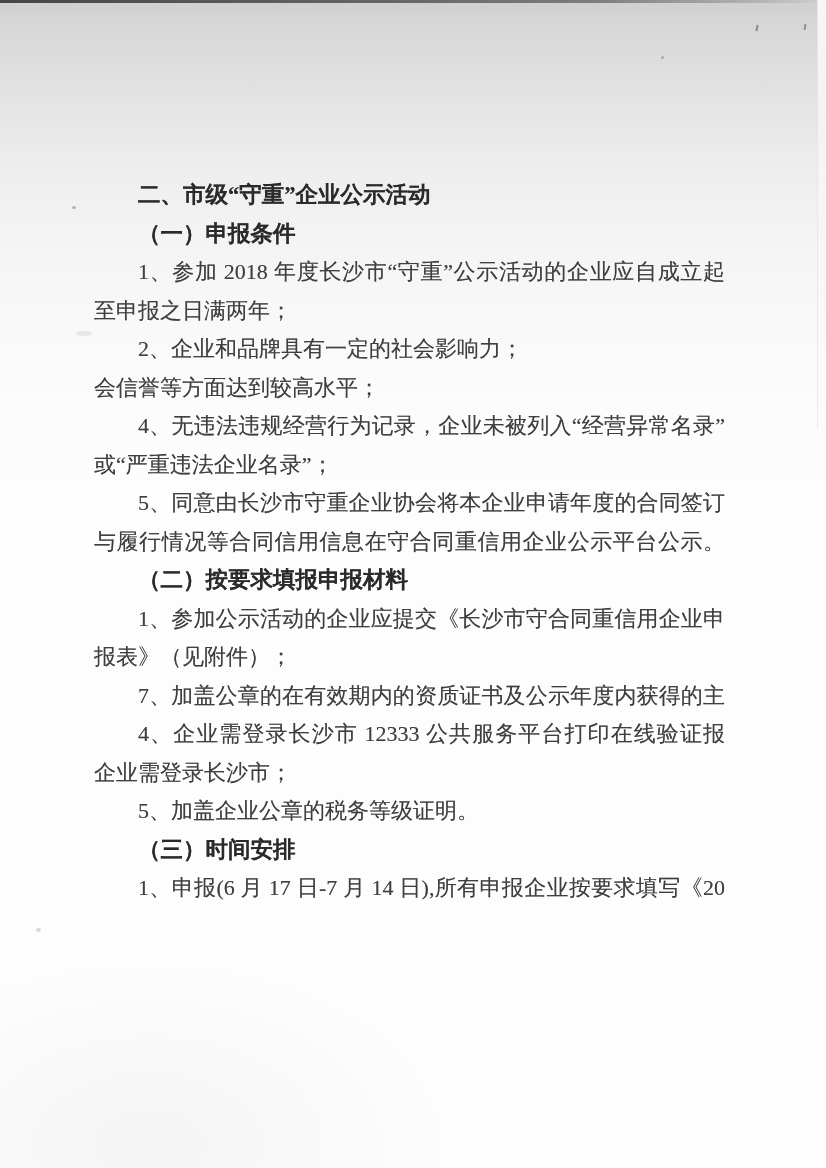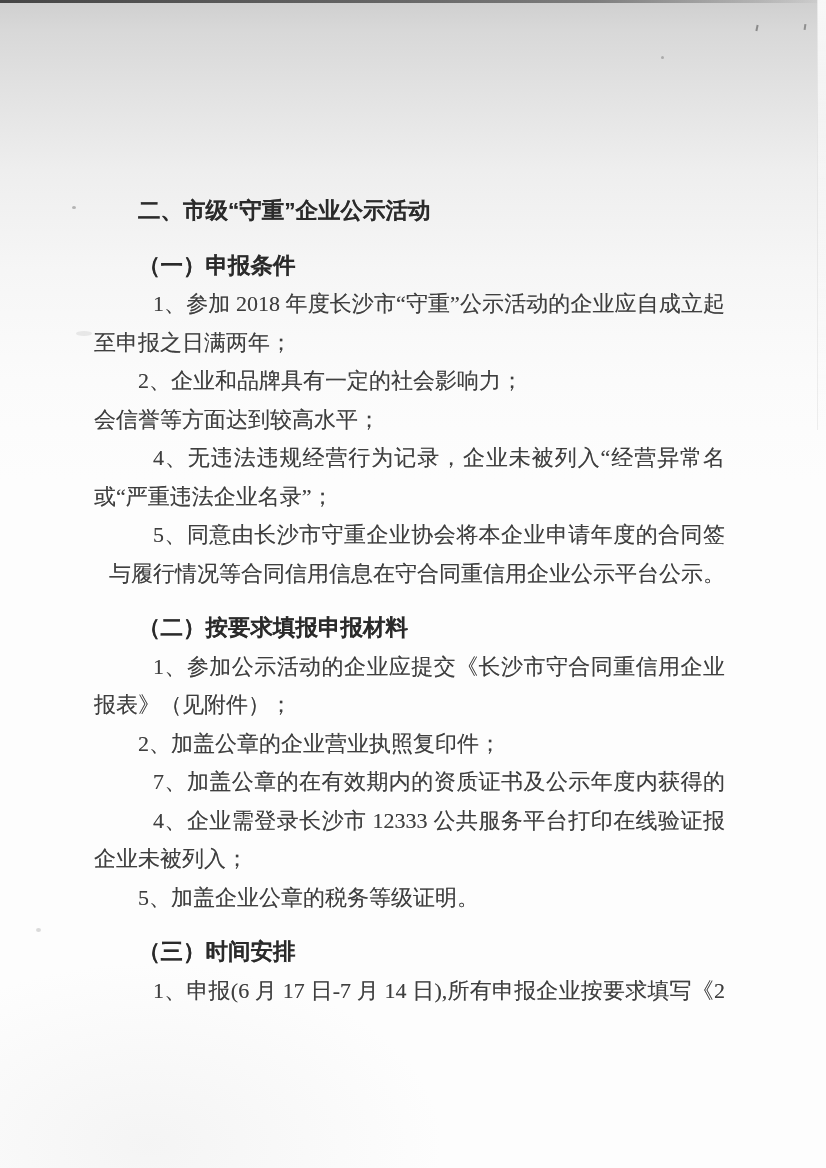--- a/index.html
+++ b/index.html
@@ -68,29 +68,27 @@
     white-space: nowrap;
     overflow: hidden;
   }
   .ln.indent { padding-left: 44px; }
   .ln.fill {
     white-space: normal;
     text-align: justify;
     text-align-last: justify;
     text-justify: inter-character;
     word-break: break-all;
-    margin-left: 15px;
   }
   .ln.heading {
-    font-family: Liberation Sans, sans-serif;
+    font-family: Liberation Serif, serif;
     font-weight: 700;
     font-size: 22.5px;
     color: #2a2a2a;
     text-shadow: 0 0 0.5px rgba(40,40,40,0.6);
-    margin-top: 16px;
   }
 </style>
 </head>
 <body>
 
 <div class="scan-page">
 
   <div class="top-edge"></div>
   <div class="right-edge"></div>
   <div class="speck speck-1"></div>
@@ -107,22 +105,21 @@
     <div class="ln">至申报之日满两年；</div>
     <div class="ln indent">2、企业和品牌具有一定的社会影响力；</div>
     <div class="ln">会信誉等方面达到较高水平；</div>
     <div class="ln indent fill">4、无违法违规经营行为记录，企业未被列入“经营异常名录”</div>
     <div class="ln">或“严重违法企业名录”；</div>
     <div class="ln indent fill">5、同意由长沙市守重企业协会将本企业申请年度的合同签订</div>
     <div class="ln fill">与履行情况等合同信用信息在守合同重信用企业公示平台公示。</div>
     <div class="ln heading indent">（二）按要求填报申报材料</div>
     <div class="ln indent fill">1、参加公示活动的企业应提交《长沙市守合同重信用企业申</div>
     <div class="ln">报表》（见附件）；</div>
-    <div class="ln indent">2、加盖公章的企业营业执照复印件；</div>
     <div class="ln indent fill">7、加盖公章的在有效期内的资质证书及公示年度内获得的主</div>
     <div class="ln indent fill">4、企业需登录长沙市 12333 公共服务平台打印在线验证报告，</div>
-    <div class="ln">企业未被列入；</div>
+    <div class="ln">企业需登录长沙市；</div>
     <div class="ln indent">5、加盖企业公章的税务等级证明。</div>
     <div class="ln heading indent">（三）时间安排</div>
     <div class="ln indent fill">1、申报(6 月 17 日-7 月 14 日),所有申报企业按要求填写《2018</div>
   </div>
 
 </div>
 
 </body></html>

